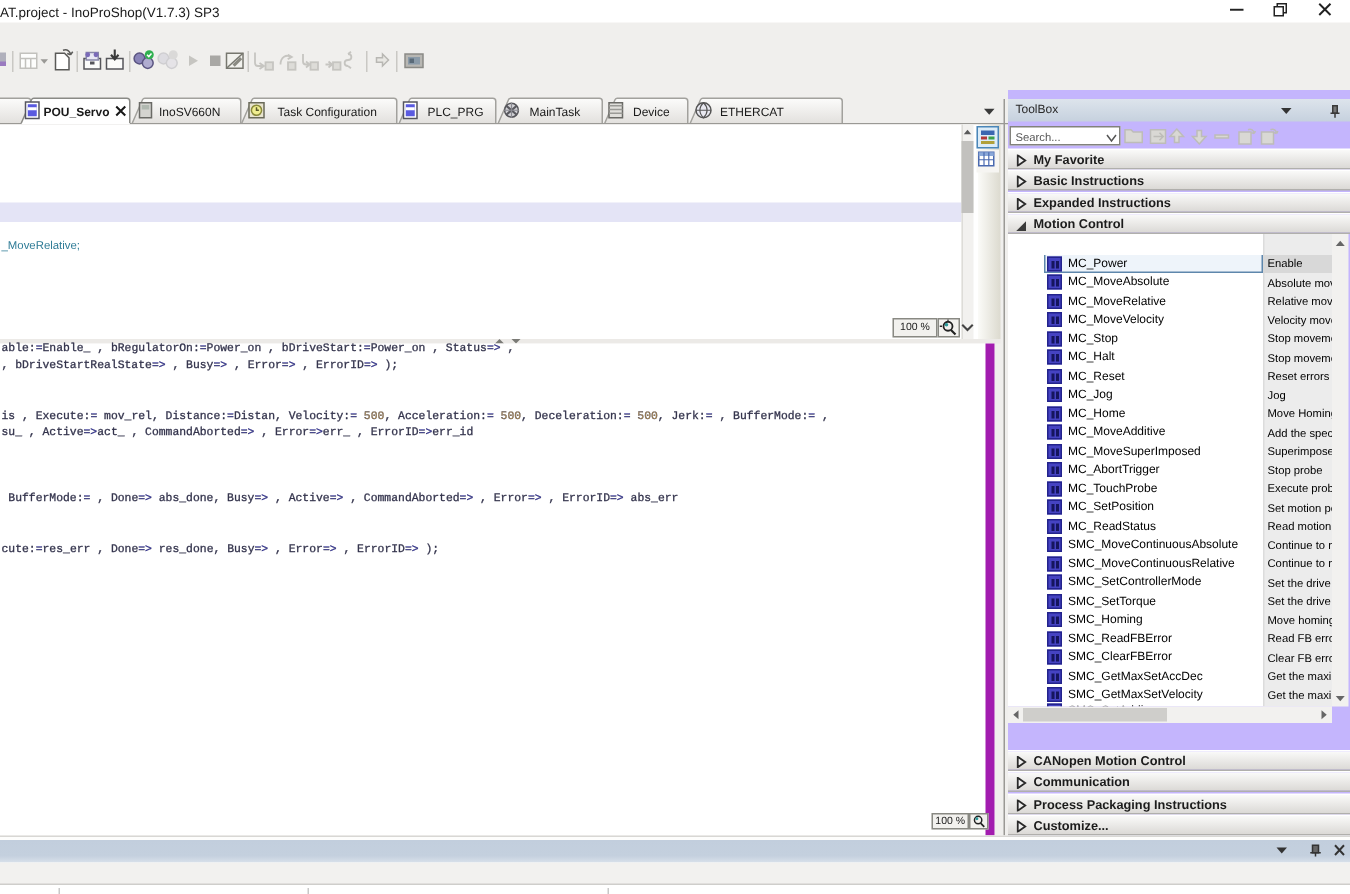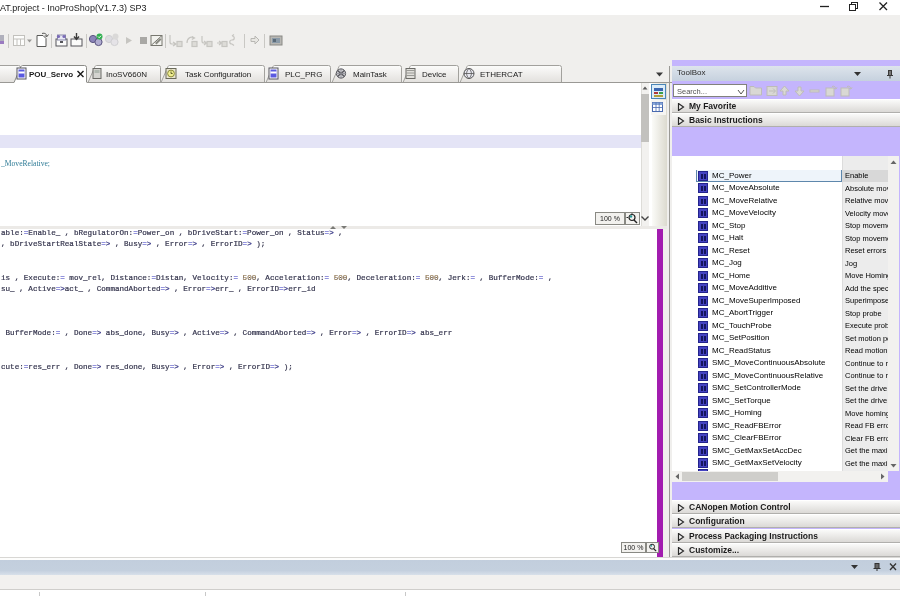--- a/index.html
+++ b/index.html
@@ -1,21 +1,21 @@
 <!DOCTYPE html>
 <html><head><meta charset="utf-8"><style>
 *{margin:0;padding:0;box-sizing:border-box}
 html,body{width:900px;height:596px;overflow:hidden;background:#fff;font-family:"Liberation Sans",sans-serif}
 .abs{position:absolute}
 #app{position:relative;width:900px;height:596px;background:#f0efed}
 #title{left:0;top:0;width:900px;height:15px;background:#ffffff;font-size:9px;color:#1a1a1a}
 #tabsvg{left:0;top:60px}
 #ed1{left:0;top:83px;width:652px;height:143px;background:#fff}
 #lav{left:0;top:52px;width:641px;height:13px;background:#e4e4f6}
-#decl{left:1px;top:76px;font-family:Liberation Serif, serif;font-size:7.6px;color:#2e7b96;white-space:pre}
+#decl{left:1px;top:76px;font-family:Liberation Sans, sans-serif;font-size:7.6px;color:#2e7b96;white-space:pre}
 #strip1{left:652px;top:83px;width:15px;height:143px;background:linear-gradient(90deg,#fbfbf8,#dcdacf)}
 #split{left:0;top:226px;width:667px;height:3px;background:#eceae7}
 #ed2{left:0;top:229px;width:663px;height:328px;background:#fff;border-right:6px solid #a21caf}
 .code{position:absolute;left:1px;font-family:"Liberation Mono",monospace;font-size:7.6px;color:#33334c;white-space:pre;-webkit-text-stroke:0.2px #33334c}
 .code b{font-weight:normal;color:#2b2bc0}
 .code i{font-style:normal;color:#c49a50}
 .zoomc{position:absolute;border:1px solid #898983;background:#f2f1ee;font-size:7px;color:#222;text-align:center}
 .sbv{position:absolute;background:#f2f1ef}
 .thumb{position:absolute;background:#bdbcb9;border:1px solid #9d9c99}
 #tbx{left:672px;top:60px;width:256px;height:497px;background:#c4b5fd;font-size:8px}
@@ -250,20 +250,32 @@
           <path d="M1.5 0.5 L6.5 4 L1.5 7.5 Z" fill="#efefef" stroke="#2a2a2a" stroke-width="1.2"></path>
         </svg>
         <span class="lbl">My Favorite</span>
       </div>
     <div class="cat" style="top:53px">
         <svg style="position:absolute;left:5px;top:3px" width="8" height="8">
           <path d="M1.5 0.5 L6.5 4 L1.5 7.5 Z" fill="#efefef" stroke="#2a2a2a" stroke-width="1.2"></path>
         </svg>
         <span class="lbl">Basic Instructions</span>
       </div>
+    <div class="cat" style="top:68px">
+        <svg style="position:absolute;left:5px;top:3px" width="8" height="8">
+          <path d="M1.5 0.5 L6.5 4 L1.5 7.5 Z" fill="#efefef" stroke="#2a2a2a" stroke-width="1.2"></path>
+        </svg>
+        <span class="lbl">Expanded Instructions</span>
+      </div>
+    <div class="cat" style="top:82px">
+        <svg style="position:absolute;left:4px;top:3px" width="9" height="9">
+          <path d="M8 1.5 L8 8 L1.5 8 Z" fill="#3a3a3a"></path>
+        </svg>
+        <span class="lbl">Motion Control</span>
+      </div>
     <div id="tree">
       <div class="dcol"></div>
       <div class="row" style="top:13.5px">
           <div style="position:absolute;left:24px;top:-0.5px;width:146px;height:13px;border:1px solid #5e87ac;background:#eef4fa"></div>
           <div style="position:absolute;left:170px;top:-0.5px;width:46px;height:13px;background:#d8d8d8"></div>
           <div class="fb"></div>
           <span class="nm">MC_Power</span>
           <span class="ds">Enable</span>
         </div>
       <div class="row" style="top:26.0px">
@@ -405,21 +417,21 @@
     <div class="cat" style="top:440px">
         <svg style="position:absolute;left:5px;top:3px" width="8" height="8">
           <path d="M1.5 0.5 L6.5 4 L1.5 7.5 Z" fill="#efefef" stroke="#2a2a2a" stroke-width="1.2"></path>
         </svg>
         <span class="lbl">CANopen Motion Control</span>
       </div>
     <div class="cat" style="top:454px">
         <svg style="position:absolute;left:5px;top:3px" width="8" height="8">
           <path d="M1.5 0.5 L6.5 4 L1.5 7.5 Z" fill="#efefef" stroke="#2a2a2a" stroke-width="1.2"></path>
         </svg>
-        <span class="lbl">Configuration</span>
+        <span class="lbl">Communication</span>
       </div>
     <div class="cat" style="top:469px">
         <svg style="position:absolute;left:5px;top:3px" width="8" height="8">
           <path d="M1.5 0.5 L6.5 4 L1.5 7.5 Z" fill="#efefef" stroke="#2a2a2a" stroke-width="1.2"></path>
         </svg>
         <span class="lbl">Process Packaging Instructions</span>
       </div>
     <div class="cat" style="top:483px">
         <svg style="position:absolute;left:5px;top:3px" width="8" height="8">
           <path d="M1.5 0.5 L6.5 4 L1.5 7.5 Z" fill="#efefef" stroke="#2a2a2a" stroke-width="1.2"></path>

